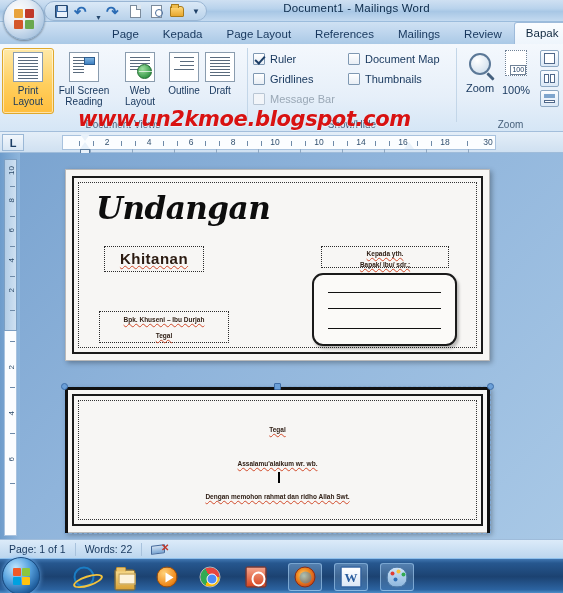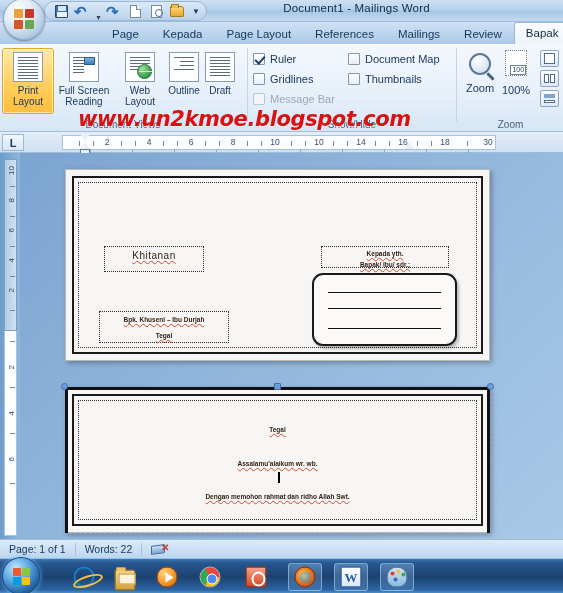--- a/index.html
+++ b/index.html
@@ -242,21 +242,21 @@
   }
   .tbox { position: absolute; border: 1px dotted #2b2b2b; background: transparent; }
   .tb-text {
     text-align: center; color: #2b1a10;
     font-family: "Liberation Sans", sans-serif;
     text-decoration: underline; text-decoration-color: #d04a2a;
     text-decoration-style: wavy; text-decoration-thickness: 1px;
   }
 
   #tb-khitanan { left: 38px; top: 76px; width: 100px; height: 26px; }
-  #tb-khitanan .tb-text { font-size: 10px; font-weight: normal; padding-top: 3px; letter-spacing: .5px; }
+  #tb-khitanan .tb-text { font-size: 15px; font-weight: bold; padding-top: 3px; letter-spacing: .5px; }
 
   #tb-kepada { left: 255px; top: 76px; width: 128px; height: 22px; }
   #tb-kepada .tb-text { font-size: 6.5px; font-weight: bold; line-height: 9px; padding-top: 2px; }
 
   #tb-ortu { left: 33px; top: 141px; width: 130px; height: 32px; }
   #tb-ortu .tb-text { font-size: 6.5px; font-weight: bold; line-height: 16px; }
 
   #roundbox {
     position: absolute; left: 246px; top: 103px; width: 145px; height: 73px;
     border: 2px solid #1a1a1a; border-radius: 11px; background: #fbfaf8;
@@ -617,20 +617,21 @@
   </div>
 </div>
 
 <div id="docarea">
 
   <div class="page" id="page1">
     <div class="pg-outer-border">
       <div class="pg-inner-border"></div>
     </div>
 
+    <div id="undangan">Undangan</div>
 
     <div class="tbox" id="tb-khitanan">
       <div class="tb-text">Khitanan</div>
     </div>
 
     <div class="tbox" id="tb-kepada">
       <div class="tb-text">Kepada yth.</div>
       <div class="tb-text">Bapak/ Ibu/ sdr.;</div>
     </div>
 

